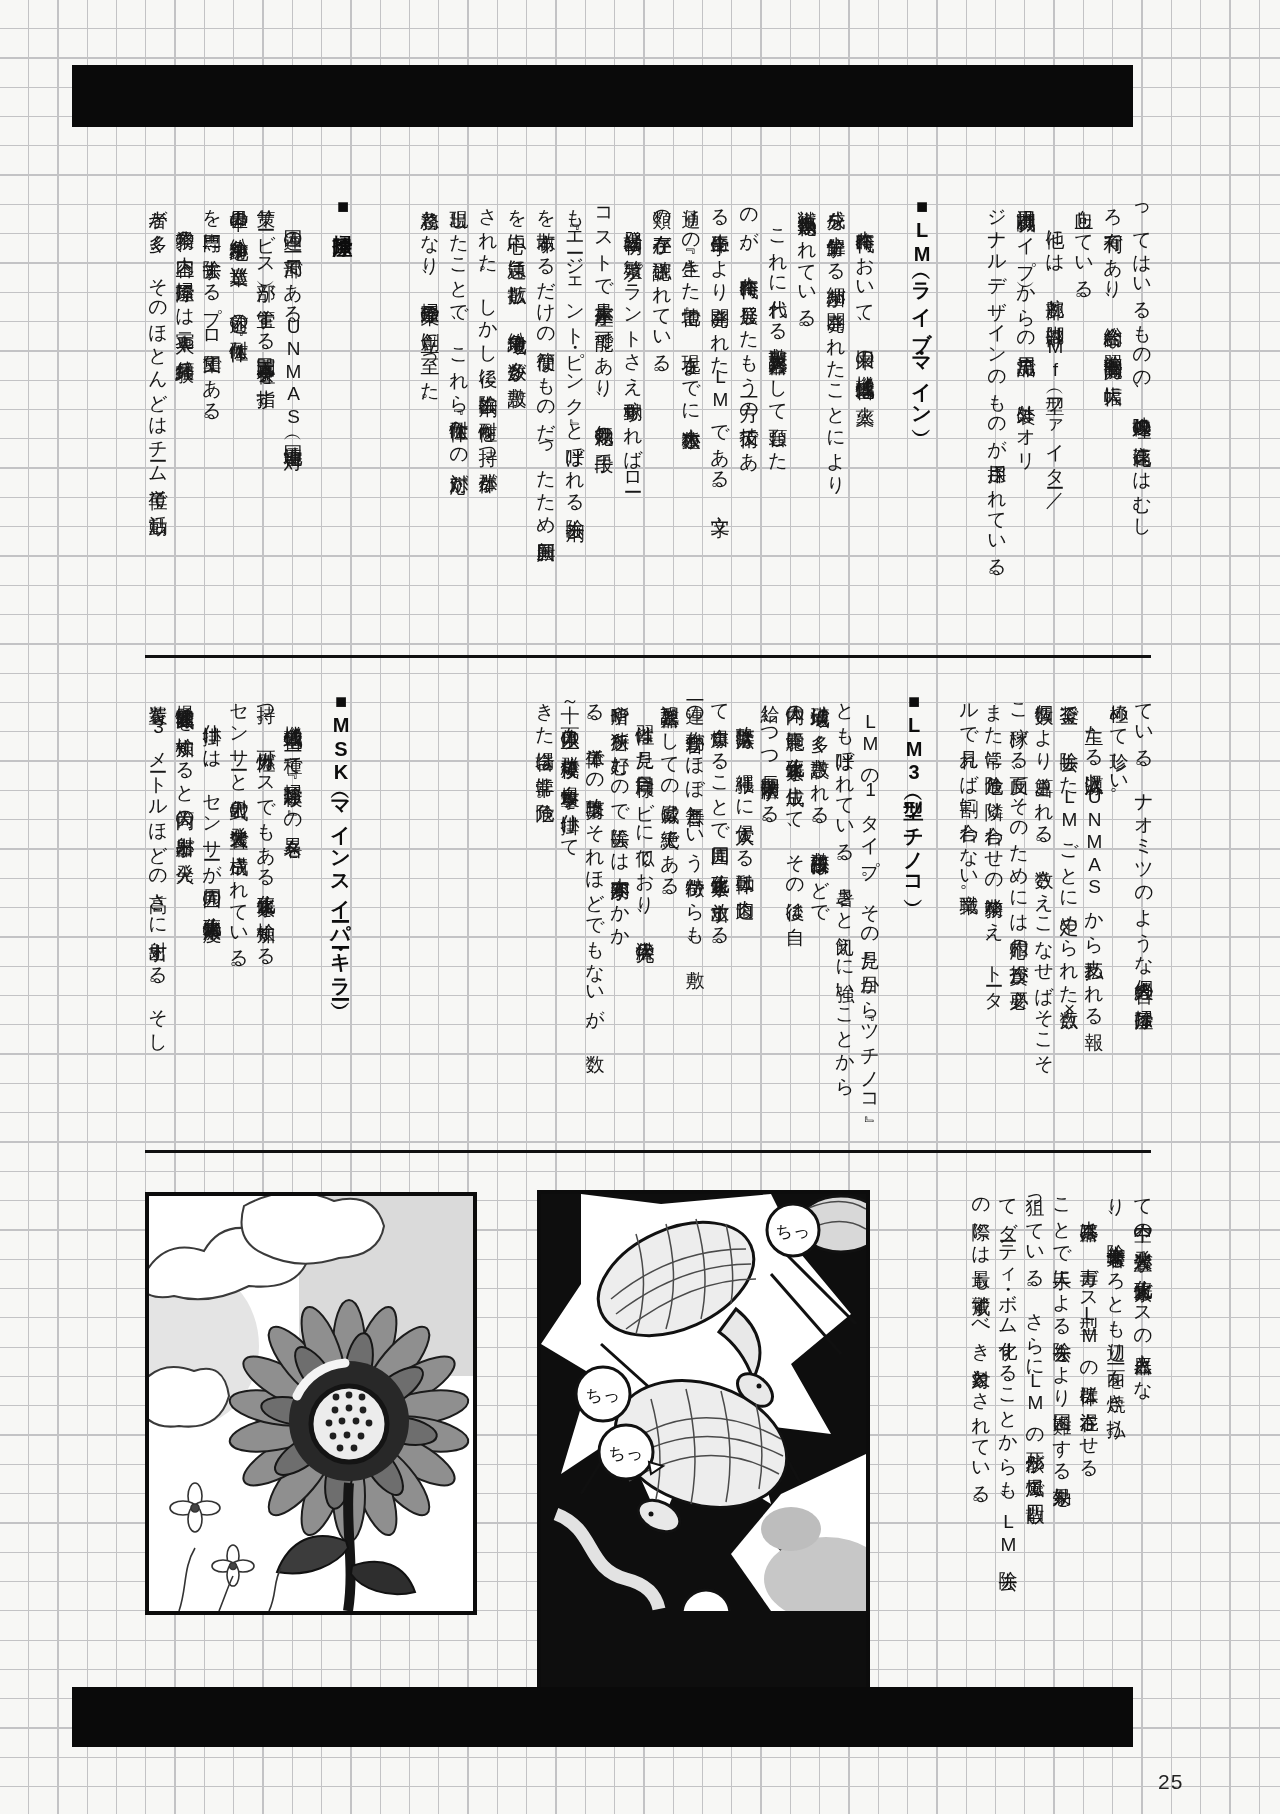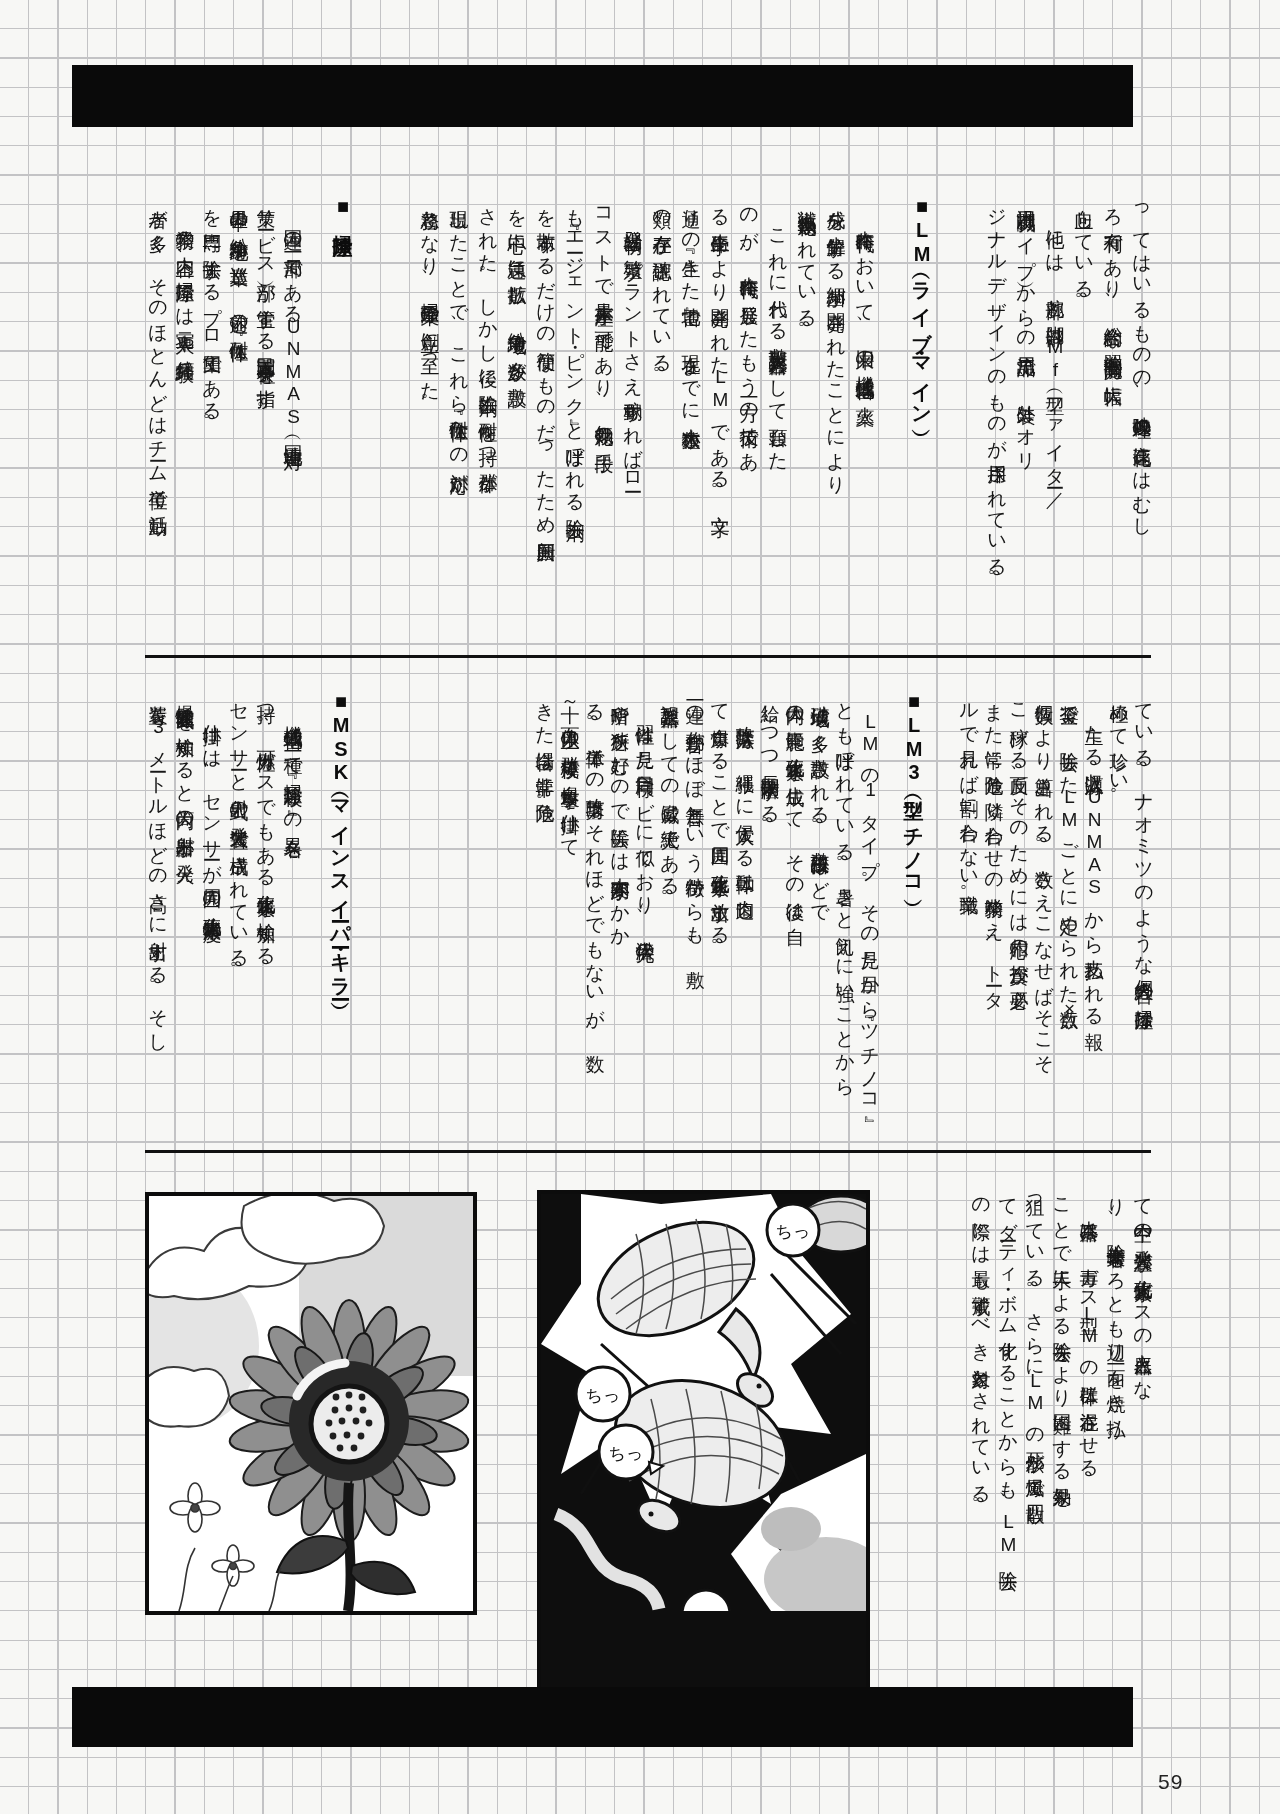--- a/index.html
+++ b/index.html
@@ -286,13 +286,13 @@
       <circle cx="85" cy="258" r="27" fill="#fff" stroke="#111" stroke-width="3"></circle>
       <path d="M 108 268 L 122 272 L 110 280 Z" fill="#fff" stroke="#111" stroke-width="2"></path>
       <text x="85" y="265" font-size="17" text-anchor="middle" fill="#111">ちっ</text>
     </g>
     <circle cx="165" cy="420" r="24" fill="#fff" stroke="#111" stroke-width="3"></circle>
   </svg>
 </div>
 
 <div class="abs bar" style="left:72px;top:1687px;width:1061px;height:60px;"></div>
 
-<div class="abs pagenum" style="left:1158px;top:1770px;">59</div>
+<div class="abs pagenum" style="left:1158px;top:1770px;">25</div>
 
 </body></html>

